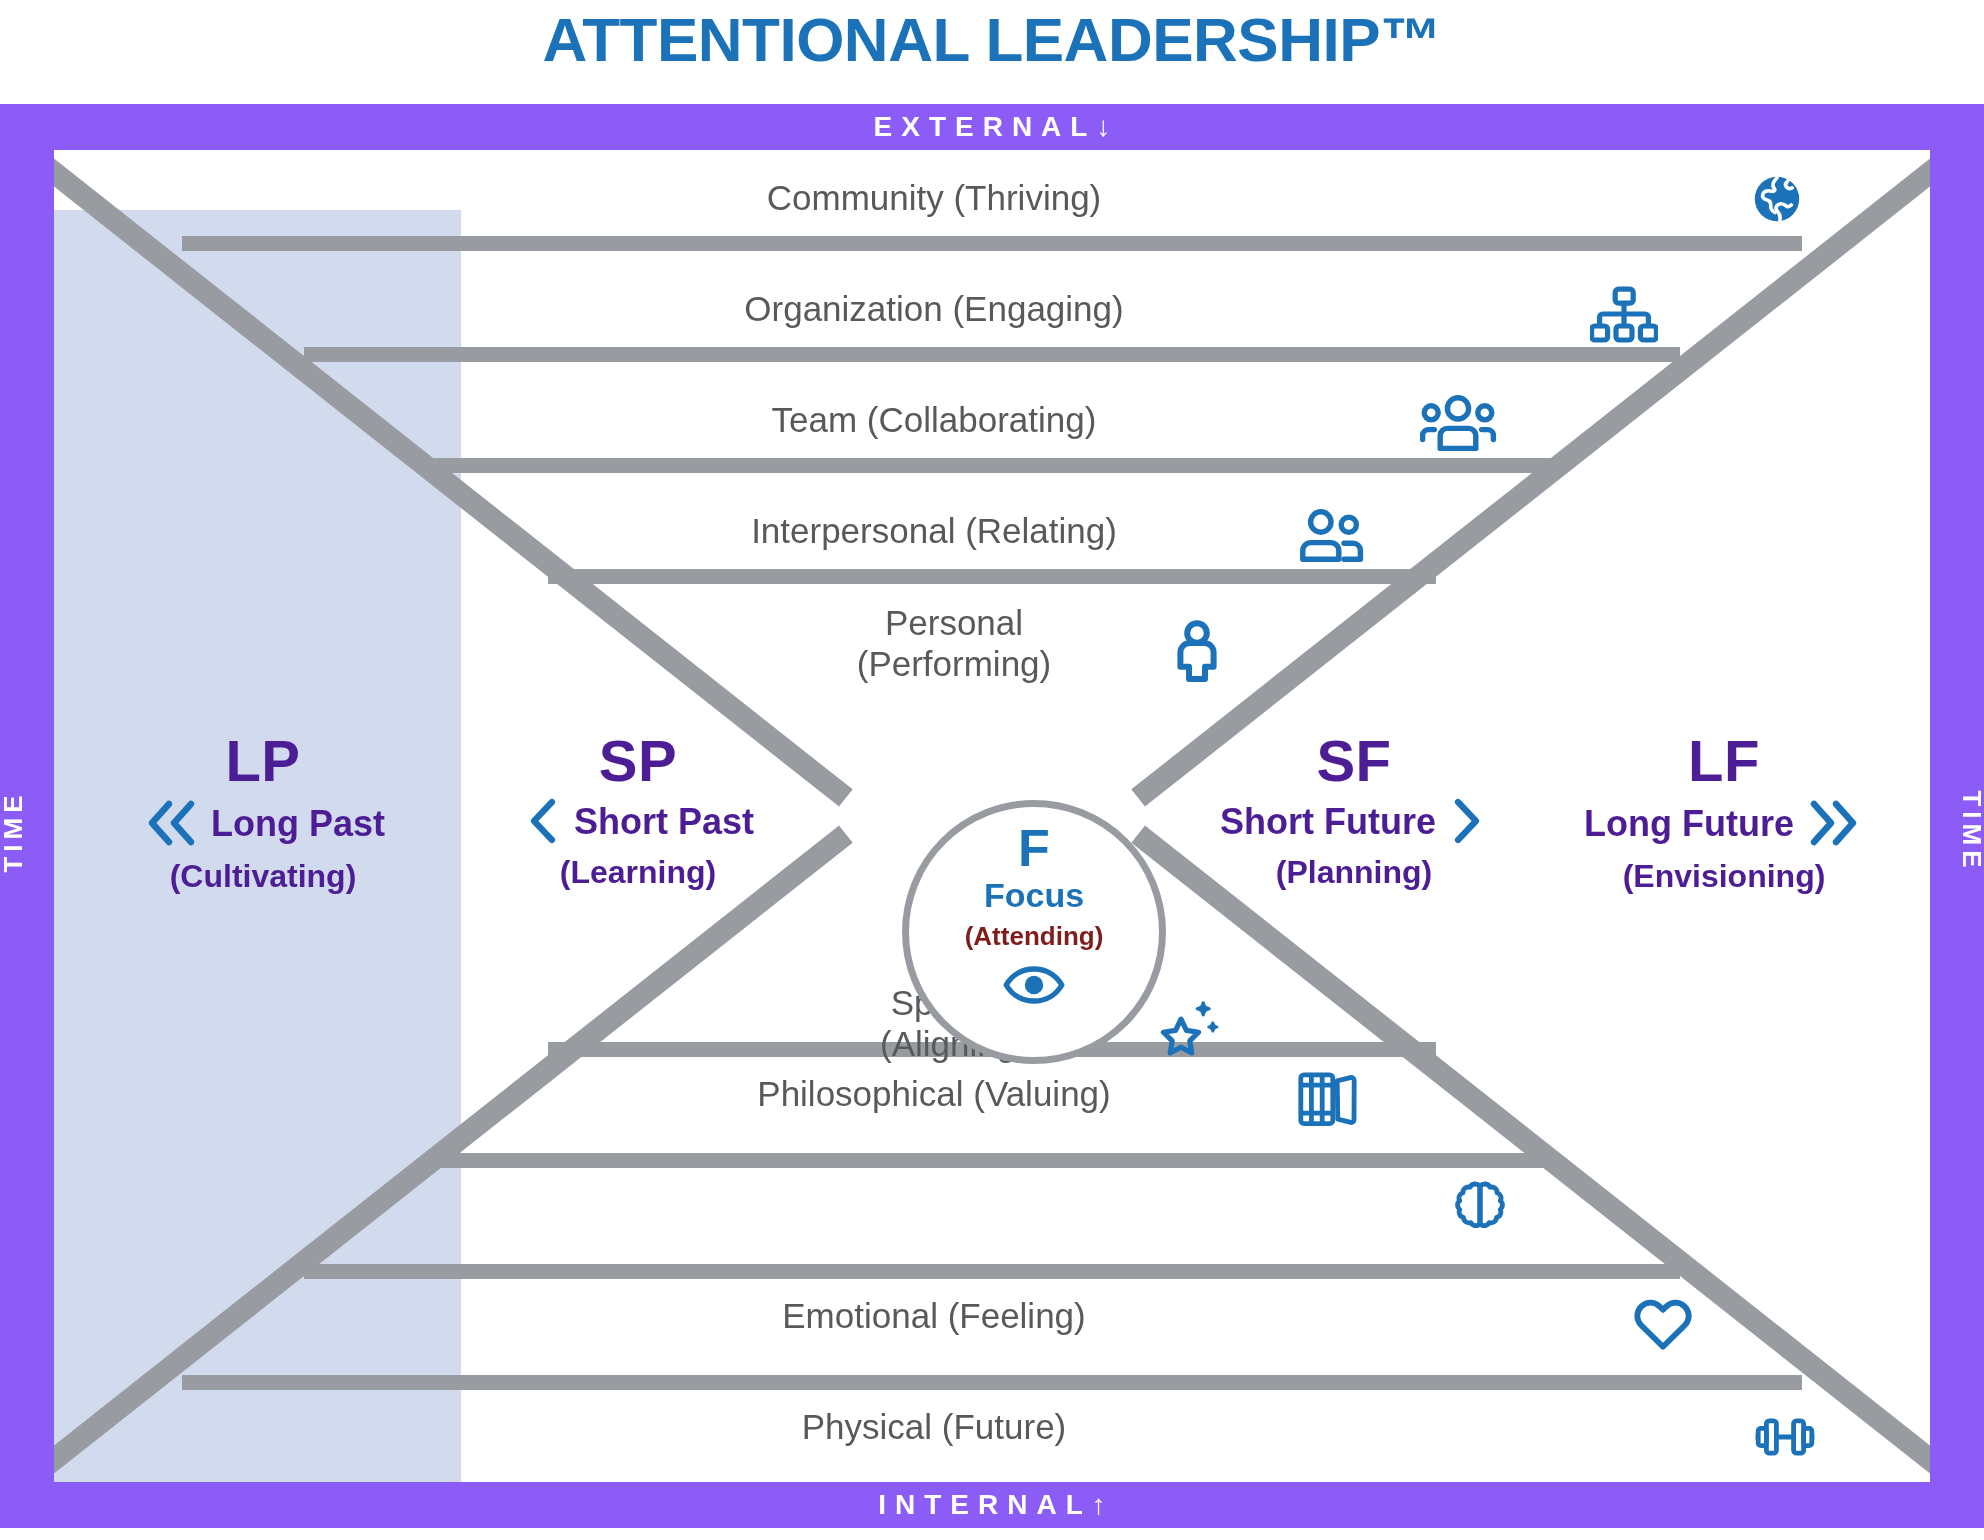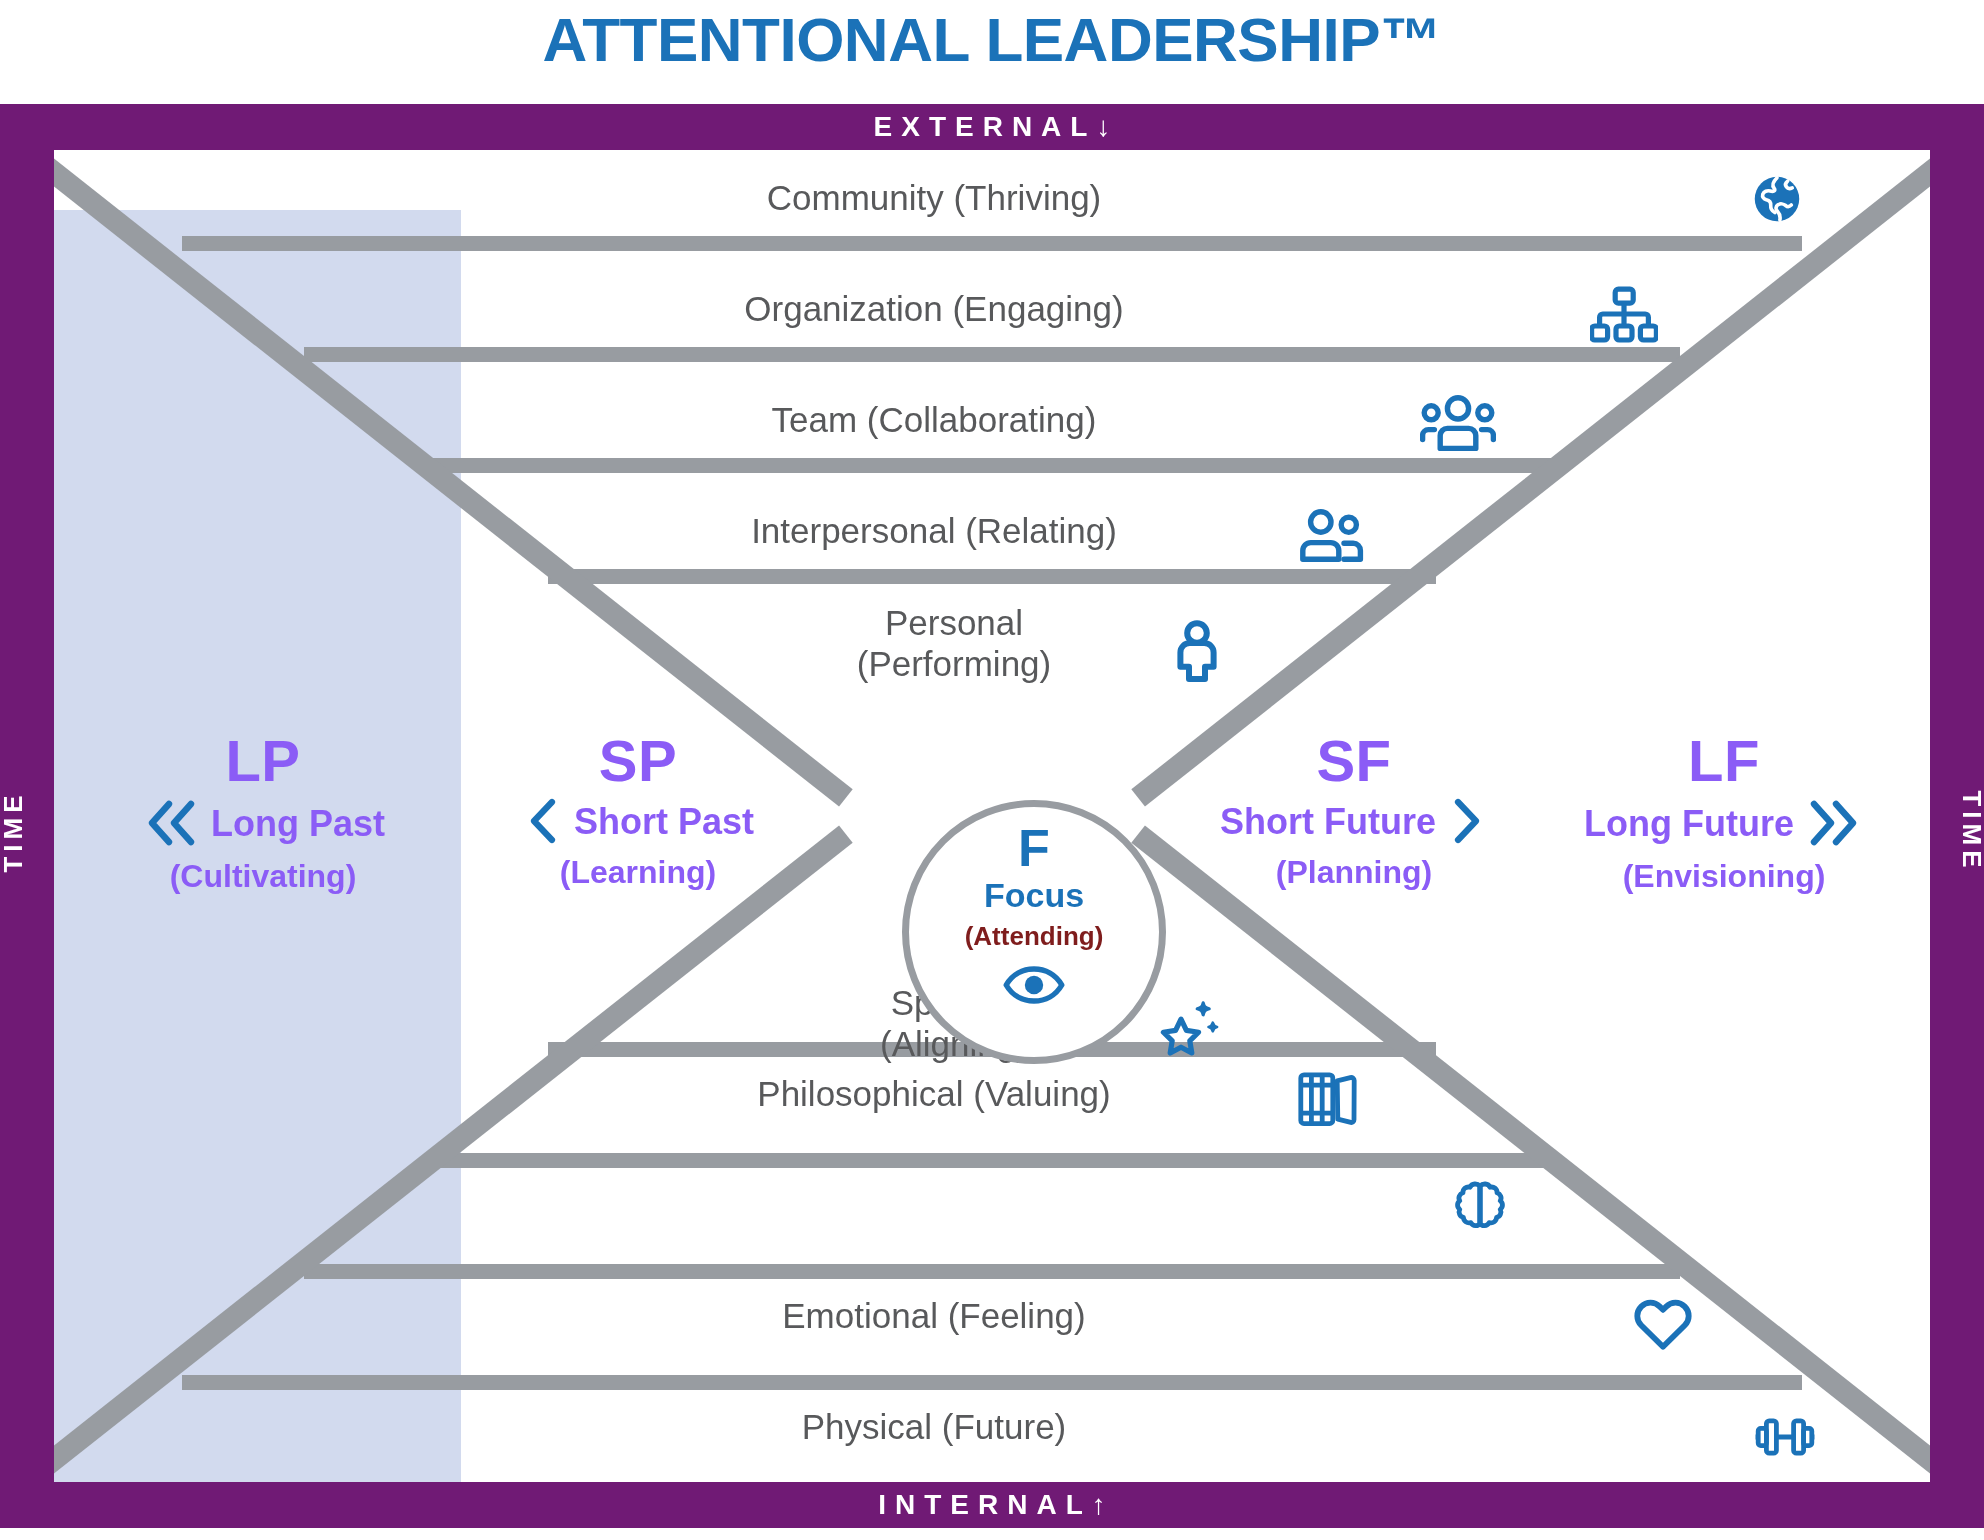--- a/index.html
+++ b/index.html
@@ -23,21 +23,21 @@
     line-height: 76px;
     white-space: nowrap;
   }
 
   
   .frame-outer {
     position: absolute;
     left: 0; top: 104px;
     width: 1984px; height: 1424px;
   }
-  .bar-gray { position: absolute; background: #701a75; }
+  .bar-gray { position: absolute; background: #8b5cf6; }
   
   .time-bar-left  { left: 0;    top: 0;  width: 54px;  height: 1424px; }
   .time-bar-right { right: 0;   top: 0;  width: 54px;  height: 1424px; }
   .ext-bar  { left: 54px; top: 0;     width: 1876px; height: 46px; }
   .int-bar  { left: 54px; bottom: 0;  width: 1876px; height: 46px; }
 
   .time-label {
     position: absolute;
     color: #ffffff;
     font-size: 26px;
@@ -103,21 +103,21 @@
   .lp-panel {
     position: absolute;
     left: 0; top: 60px;
     width: 407px; height: 1272px;
     background: #d2daee;
   }
 
   
   .horizon {
     position: absolute;
-    color: #8b5cf6;
+    color: #4c1d95;
     text-align: center;
     white-space: nowrap;
   }
   .horizon .abbr {
     font-size: 58px;
     font-weight: 700;
     line-height: 62px;
     letter-spacing: 0.5px;
   }
   .horizon .full {

